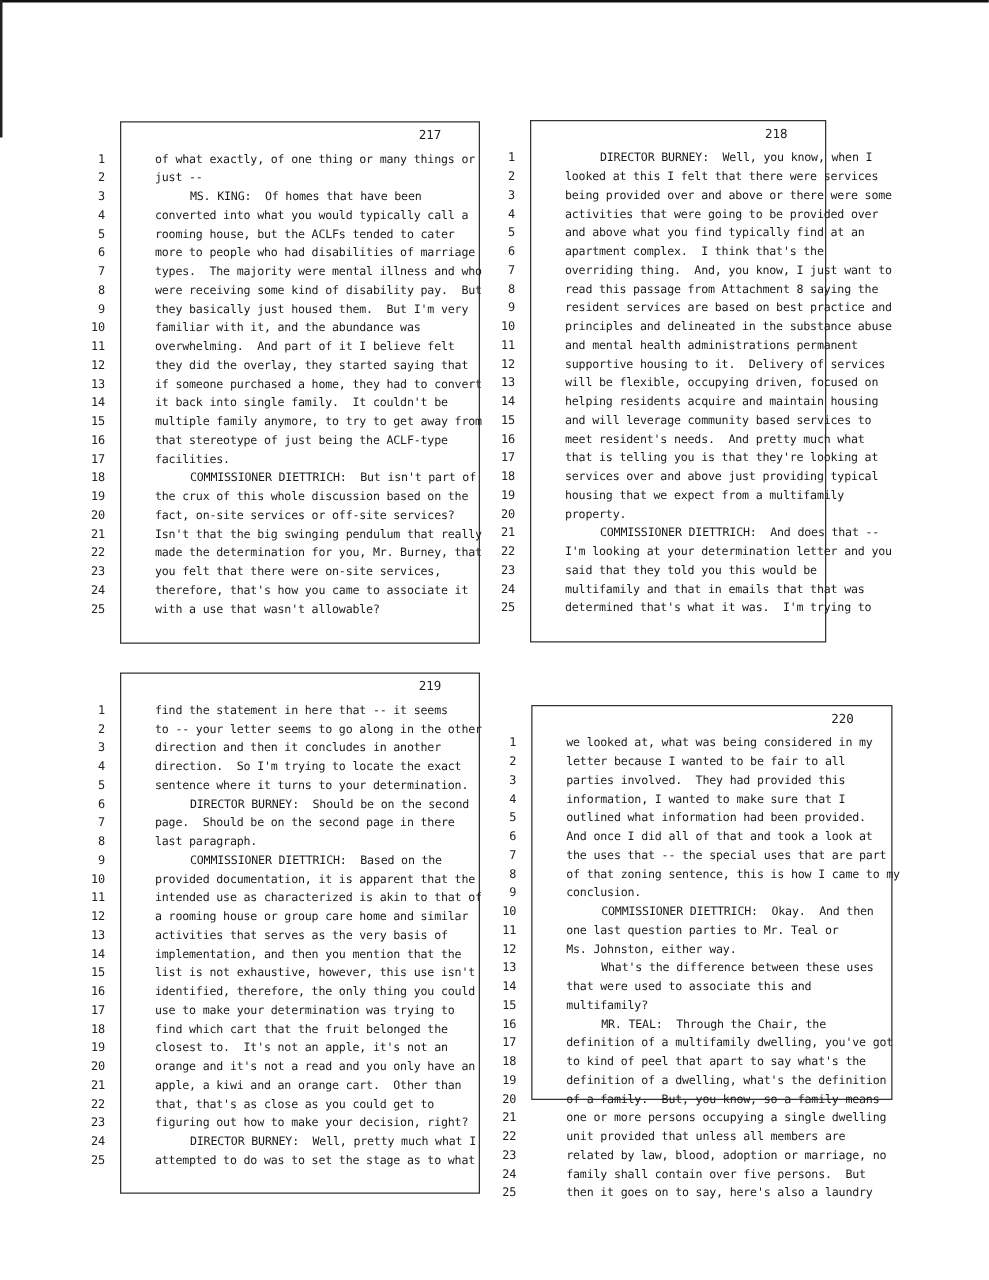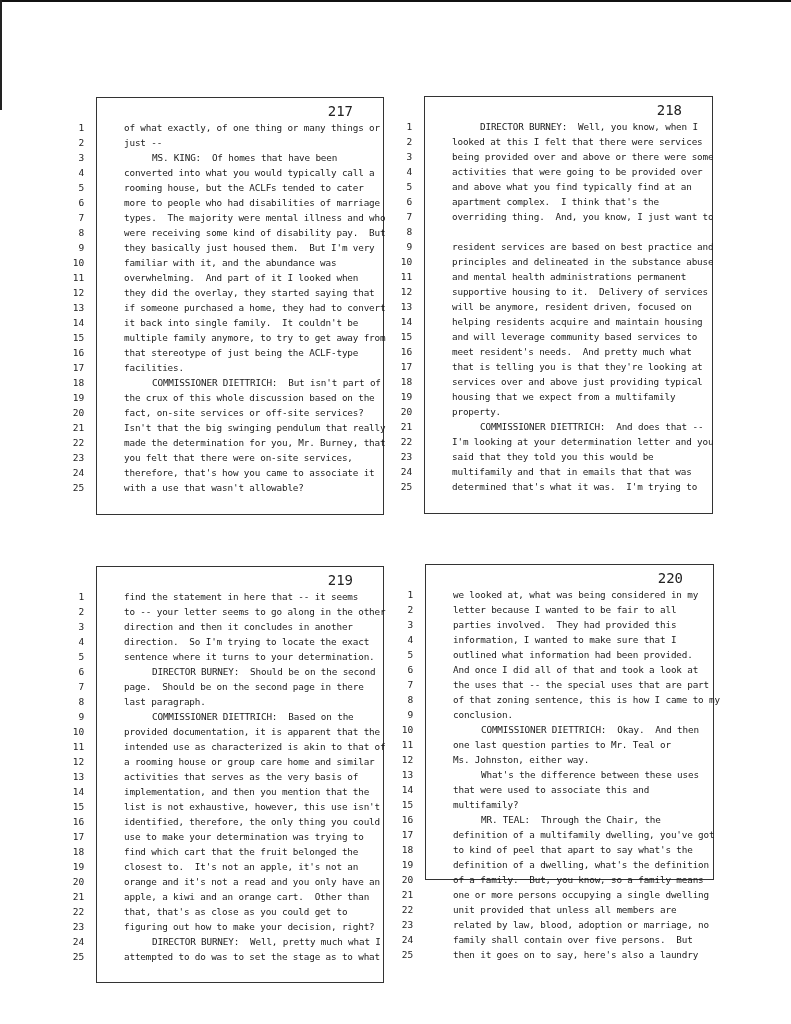--- a/index.html
+++ b/index.html
@@ -12,36 +12,36 @@
   .edge-top { position: absolute; left: 0; top: 0; width: 791px; height: 2px; background: #111; }
   .edge-left { position: absolute; left: 0; top: 0; width: 2px; height: 110px; background: #222; }
   .page {
     position: absolute;
     border: 1.5px solid #333;
     box-sizing: border-box;
     background: #fff;
   }
   .page-num {
     position: absolute; right: 30px; top: 5px;
-    font-size: 14px; color: #222;
+    font-size: 10px; color: #222;
   }
   .lines { position: absolute; top: 22px; left: 0; right: 0; }
   .line {
     position: relative; height: 15px; line-height: 15px;
     font-size: 9.3px; white-space: pre; letter-spacing: -0.15px;
   }
   .line .num {
     position: absolute; left: -33px; width: 20px; text-align: right;
     font-size: 9.5px; color: #222;
   }
   .line .txt { position: absolute; left: 27px; }
   .line .txt.indent { left: 55px; text-align: right; }
   #p1 { left: 96px; top: 97px; width: 288px; height: 418px; }
-  #p2 { left: 424px; top: 96px; width: 289px; height: 418px; }
-  #p3 { left: 96px; top: 566px; width: 288px; height: 417px; }
+  #p2 { left: 424px; top: 96px; width: 237px; height: 418px; }
+  #p3 { left: 96px; top: 538px; width: 288px; height: 417px; }
   #p4 { left: 425px; top: 564px; width: 289px; height: 316px; }
   #p2 .line .txt, #p4 .line .txt { left: 27px; }
   #p2 .line .txt.indent, #p4 .line .txt.indent { left: 55px; }
 </style>
 </head>
 <body>
 
 <div class="edge-top"></div>
 <div class="edge-left"></div>
 
@@ -51,21 +51,21 @@
       <div class="line"><span class="num">1</span><span class="txt">of what exactly, of one thing or many things or</span></div>
       <div class="line"><span class="num">2</span><span class="txt">just --</span></div>
       <div class="line"><span class="num">3</span><span class="txt indent">MS. KING:  Of homes that have been</span></div>
       <div class="line"><span class="num">4</span><span class="txt">converted into what you would typically call a</span></div>
       <div class="line"><span class="num">5</span><span class="txt">rooming house, but the ACLFs tended to cater</span></div>
       <div class="line"><span class="num">6</span><span class="txt">more to people who had disabilities of marriage</span></div>
       <div class="line"><span class="num">7</span><span class="txt">types.  The majority were mental illness and who</span></div>
       <div class="line"><span class="num">8</span><span class="txt">were receiving some kind of disability pay.  But</span></div>
       <div class="line"><span class="num">9</span><span class="txt">they basically just housed them.  But I'm very</span></div>
       <div class="line"><span class="num">10</span><span class="txt">familiar with it, and the abundance was</span></div>
-      <div class="line"><span class="num">11</span><span class="txt">overwhelming.  And part of it I looked when</span></div>
+      <div class="line"><span class="num">11</span><span class="txt">overwhelming.  And part of it I believe felt</span></div>
       <div class="line"><span class="num">12</span><span class="txt">they did the overlay, they started saying that</span></div>
       <div class="line"><span class="num">13</span><span class="txt">if someone purchased a home, they had to convert</span></div>
       <div class="line"><span class="num">14</span><span class="txt">it back into single family.  It couldn't be</span></div>
       <div class="line"><span class="num">15</span><span class="txt">multiple family anymore, to try to get away from</span></div>
       <div class="line"><span class="num">16</span><span class="txt">that stereotype of just being the ACLF-type</span></div>
       <div class="line"><span class="num">17</span><span class="txt">facilities.</span></div>
       <div class="line"><span class="num">18</span><span class="txt indent">COMMISSIONER DIETTRICH:  But isn't part of</span></div>
       <div class="line"><span class="num">19</span><span class="txt">the crux of this whole discussion based on the</span></div>
       <div class="line"><span class="num">20</span><span class="txt">fact, on-site services or off-site services?</span></div>
       <div class="line"><span class="num">21</span><span class="txt">Isn't that the big swinging pendulum that really</span></div>
@@ -79,26 +79,26 @@
 <div class="page" id="p2">
   <div class="page-num">218</div>
   <div class="lines">
       <div class="line"><span class="num">1</span><span class="txt indent">DIRECTOR BURNEY:  Well, you know, when I</span></div>
       <div class="line"><span class="num">2</span><span class="txt">looked at this I felt that there were services</span></div>
       <div class="line"><span class="num">3</span><span class="txt">being provided over and above or there were some</span></div>
       <div class="line"><span class="num">4</span><span class="txt">activities that were going to be provided over</span></div>
       <div class="line"><span class="num">5</span><span class="txt">and above what you find typically find at an</span></div>
       <div class="line"><span class="num">6</span><span class="txt">apartment complex.  I think that's the</span></div>
       <div class="line"><span class="num">7</span><span class="txt">overriding thing.  And, you know, I just want to</span></div>
-      <div class="line"><span class="num">8</span></div>
+      <div class="line"><span class="num">8</span><span class="txt">read this passage from Attachment 8 saying the</span></div>
       <div class="line"><span class="num">9</span><span class="txt">resident services are based on best practice and</span></div>
       <div class="line"><span class="num">10</span><span class="txt">principles and delineated in the substance abuse</span></div>
       <div class="line"><span class="num">11</span><span class="txt">and mental health administrations permanent</span></div>
       <div class="line"><span class="num">12</span><span class="txt">supportive housing to it.  Delivery of services</span></div>
-      <div class="line"><span class="num">13</span><span class="txt">will be anymore, resident driven, focused on</span></div>
+      <div class="line"><span class="num">13</span><span class="txt">will be flexible, occupying driven, focused on</span></div>
       <div class="line"><span class="num">14</span><span class="txt">helping residents acquire and maintain housing</span></div>
       <div class="line"><span class="num">15</span><span class="txt">and will leverage community based services to</span></div>
       <div class="line"><span class="num">16</span><span class="txt">meet resident's needs.  And pretty much what</span></div>
       <div class="line"><span class="num">17</span><span class="txt">that is telling you is that they're looking at</span></div>
       <div class="line"><span class="num">18</span><span class="txt">services over and above just providing typical</span></div>
       <div class="line"><span class="num">19</span><span class="txt">housing that we expect from a multifamily</span></div>
       <div class="line"><span class="num">20</span><span class="txt">property.</span></div>
       <div class="line"><span class="num">21</span><span class="txt indent">COMMISSIONER DIETTRICH:  And does that --</span></div>
       <div class="line"><span class="num">22</span><span class="txt">I'm looking at your determination letter and you</span></div>
       <div class="line"><span class="num">23</span><span class="txt">said that they told you this would be</span></div>

